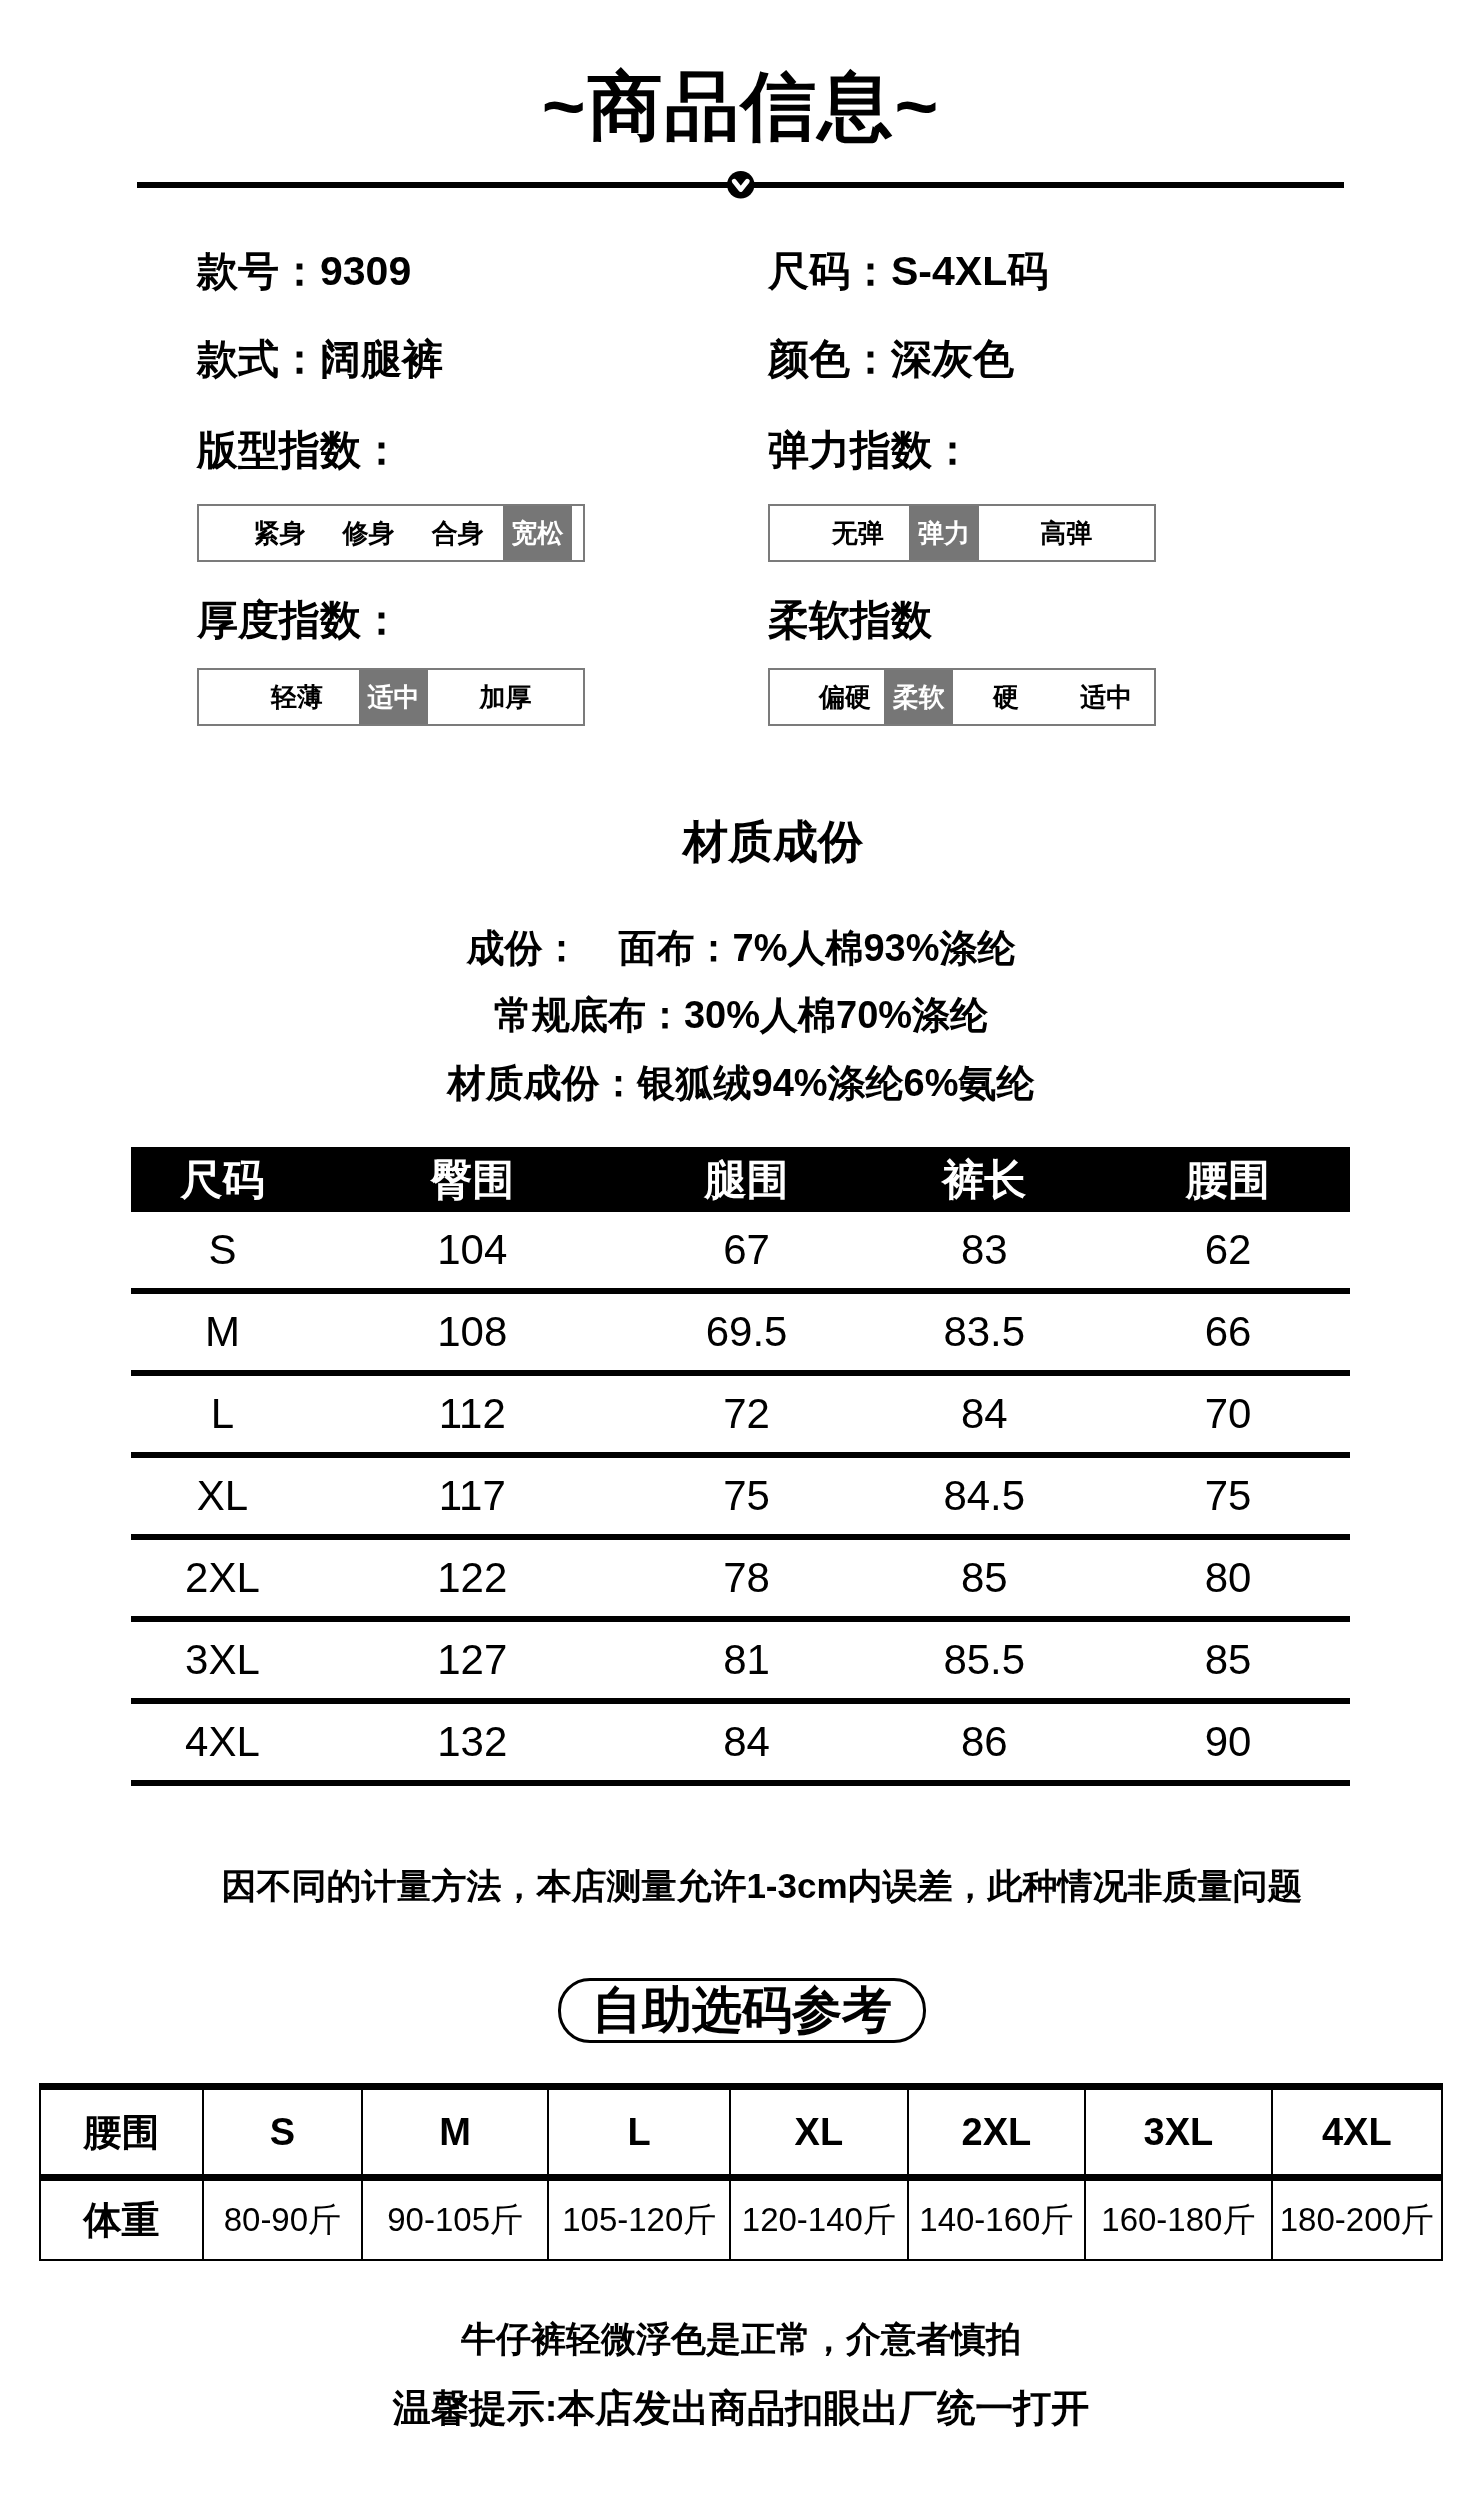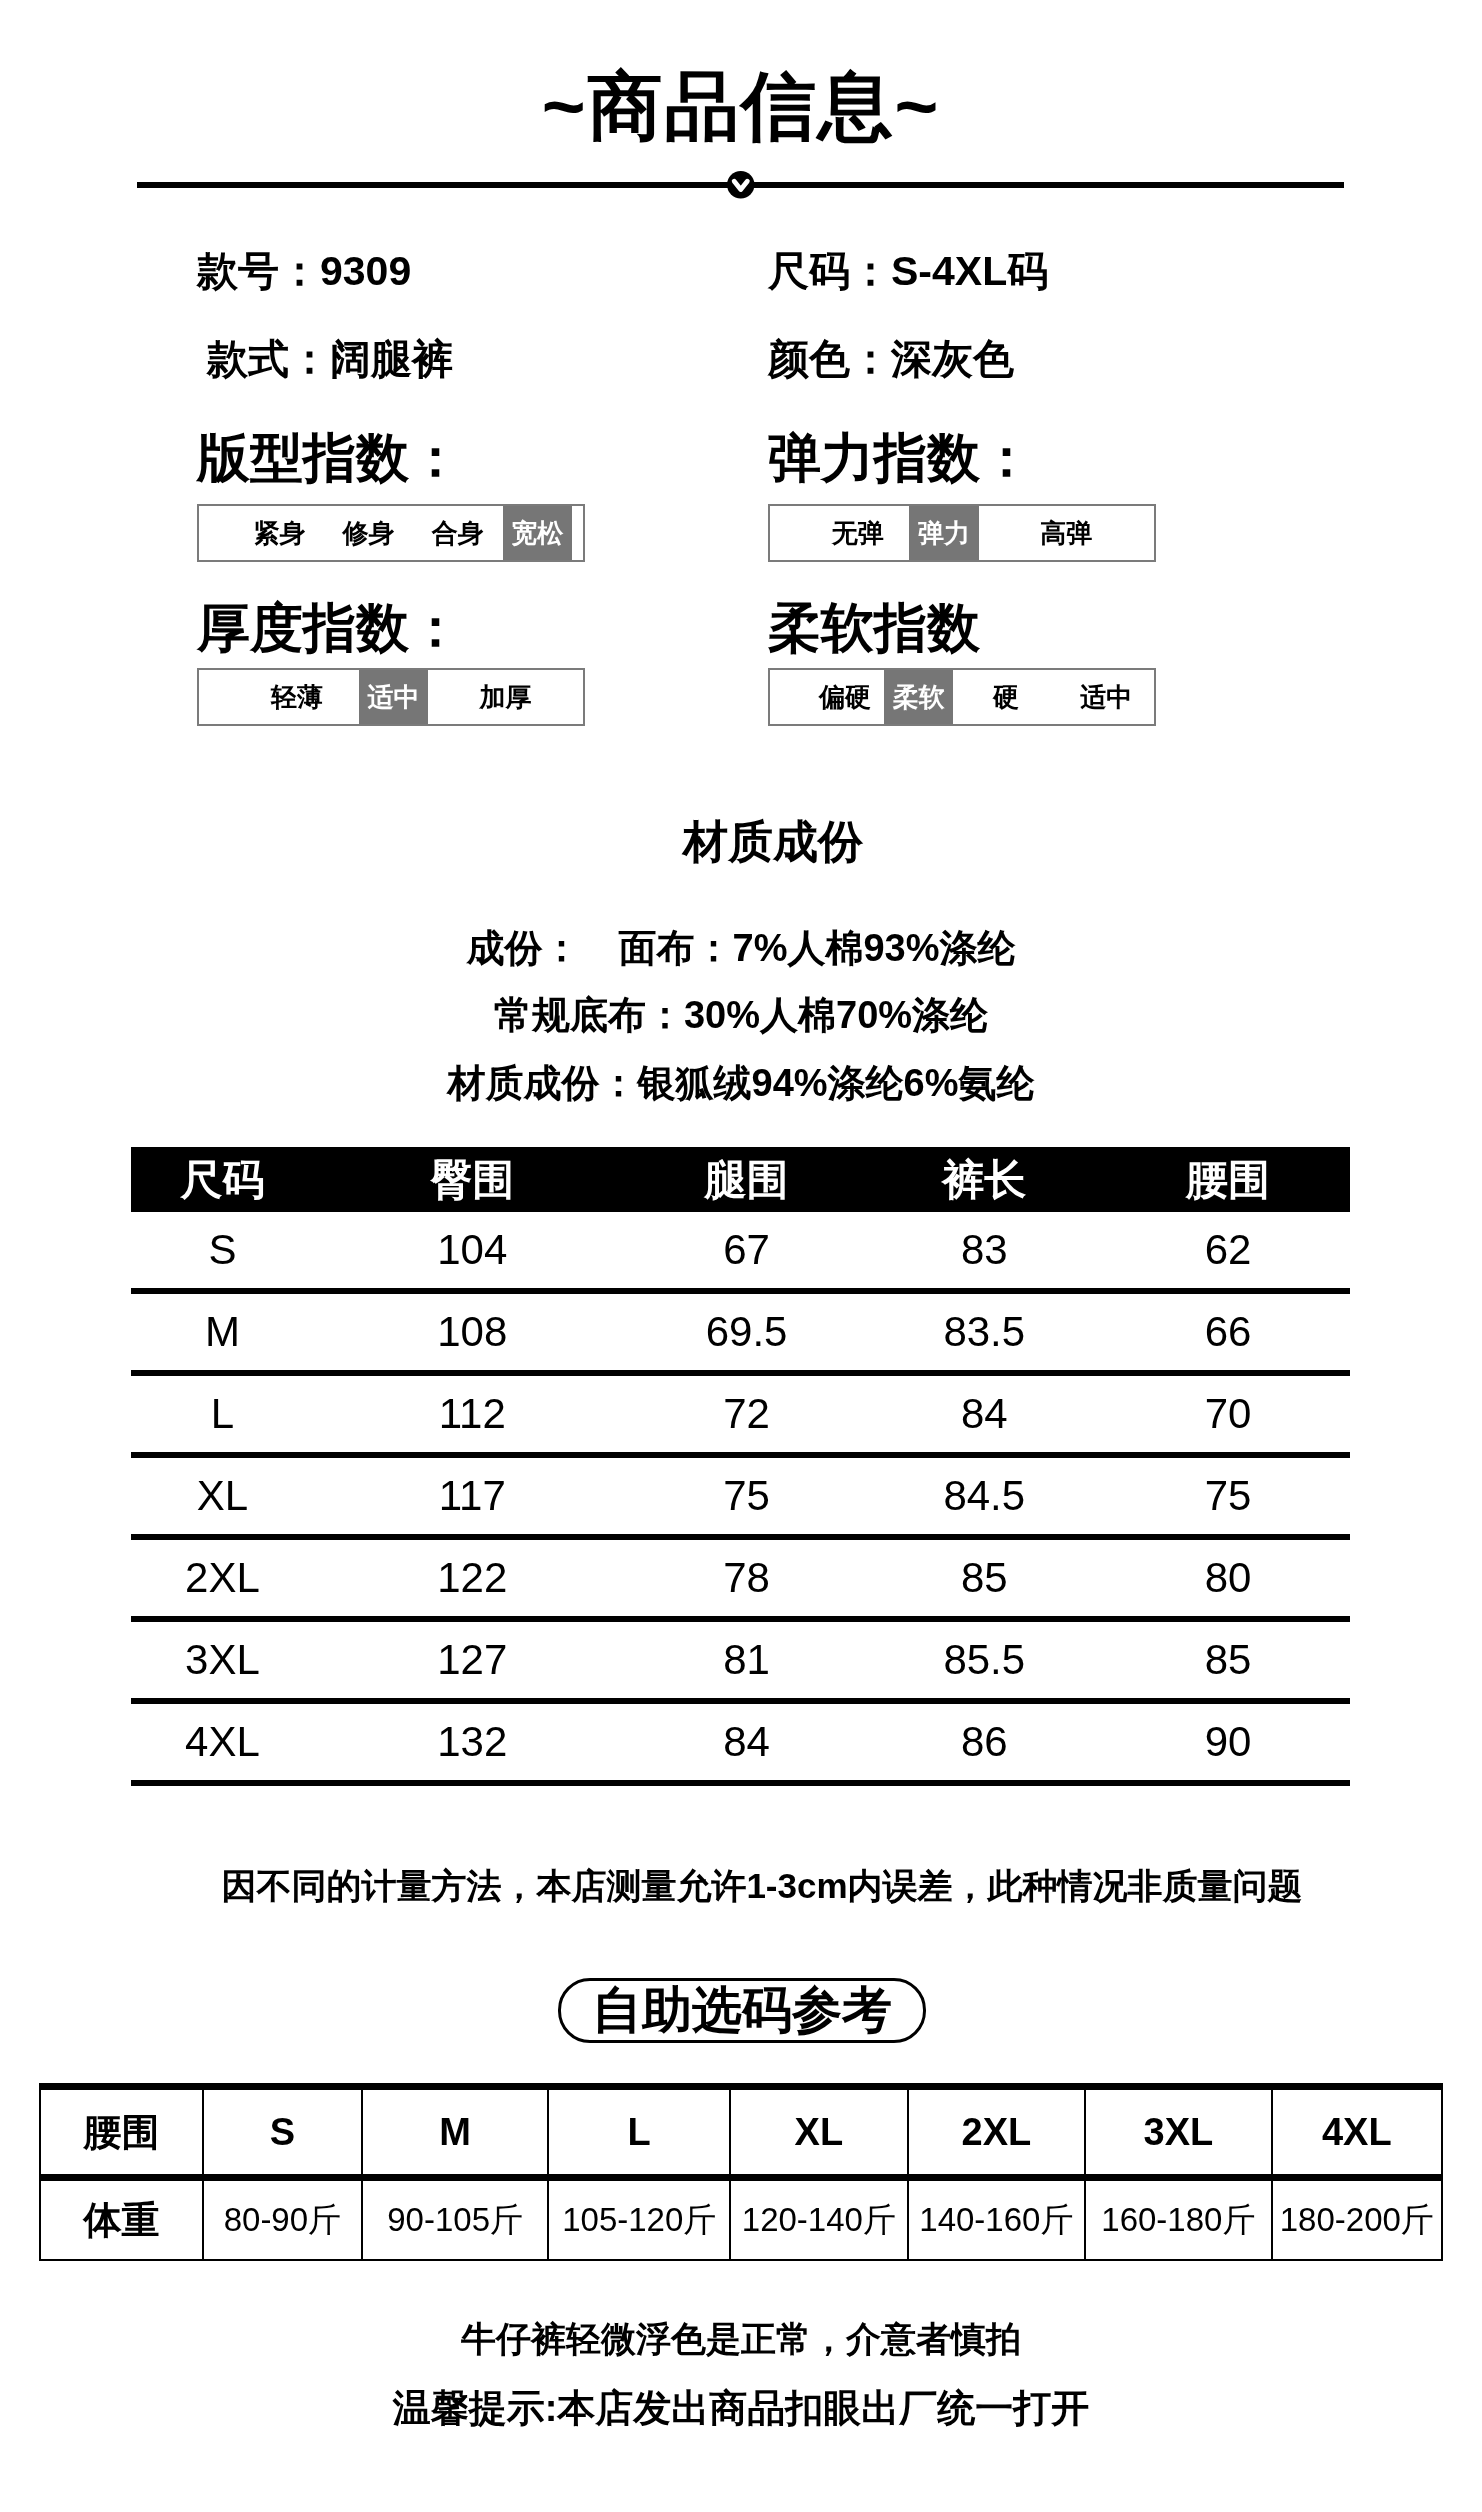--- a/index.html
+++ b/index.html
@@ -15,24 +15,24 @@
     line-height:1.05; white-space:nowrap;
   }
   .divider { position:absolute; left:137px; top:182px; width:1207px; height:6px; background:#000; }
   .divider-orn {
     position:absolute; left:727px; top:171px; width:27.5px; height:27.5px;
   }
   
   .info-item { position:absolute; font-size:41px; font-weight:600; white-space:nowrap; }
   .pos-info-1 { left:197px;  top:244px; }
   .pos-info-2 { left:768px; top:244px; }
-  .pos-info-3 { left:207px;  top:332px; }
+  .pos-info-3 { left:197px;  top:332px; }
   .pos-info-4 { left:768px; top:332px; }
   
-  .idx-title { position:absolute; font-size:53px; font-weight:600; white-space:nowrap; }
+  .idx-title { position:absolute; font-size:41px; font-weight:600; white-space:nowrap; }
   .pos-idx-fit     { left:197px;  top:423px; }
   .pos-idx-stretch { left:768px; top:423px; }
   .pos-idx-thick   { left:197px;  top:593px; }
   .pos-idx-soft    { left:768px; top:593px; }
   .idx-box {
     position:absolute; width:388px; height:58px; box-sizing:border-box;
     border:2.4px solid #7b7b7b; background:#fff; display:grid;padding-left:36px;
   }
   .pos-box-fit     { left:197px;  top:504px; }
   .pos-box-stretch { left:768px; top:504px; }

